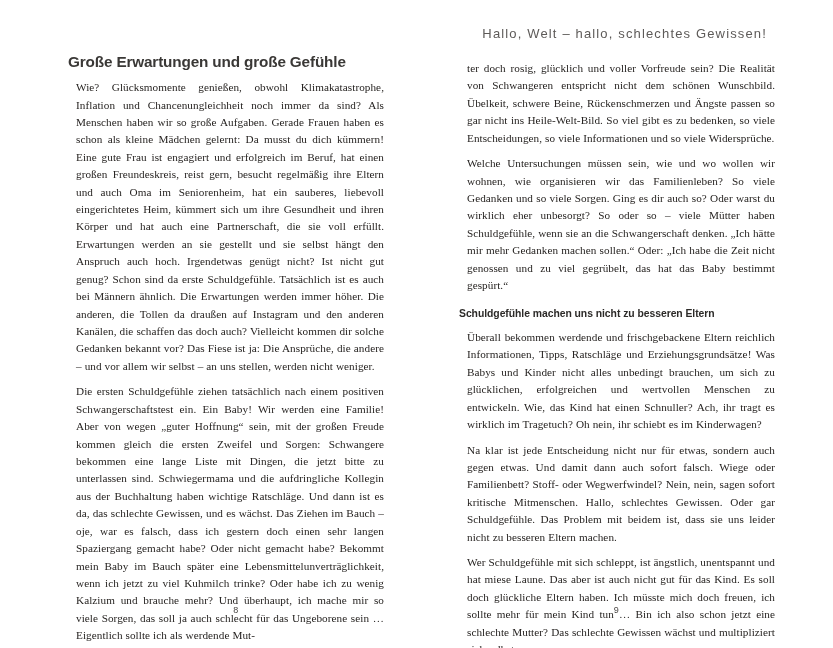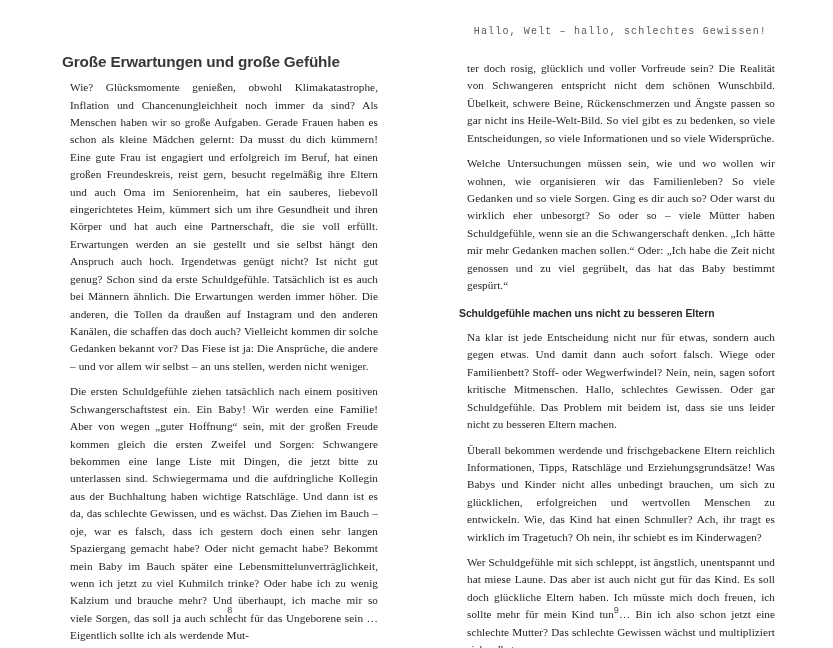--- a/index.html
+++ b/index.html
@@ -21,34 +21,34 @@
     position: absolute;
     inset: 0;
     display: block;
   }
 
   
   .running-header {
     position: absolute;
     top: 26px;
     right: 66px;
-    font-family: Liberation Mono, monospace;
-    font-size: 10px;
+    font-family: Liberation Sans, sans-serif;
+    font-size: 13px;
     letter-spacing: 1.15px;
     color: #5d5a58;
     white-space: nowrap;
   }
 
   
   .page {
     position: absolute;
     top: 0;
     height: 648px;
   }
-  .page-left  { left: 0;   width: 416px; padding-left: 20px; }
+  .page-left  { left: 6px;   width: 416px; padding-left: 20px; }
   .page-right { left: 416px; width: 417px; }
 
   .column {
     position: absolute;
     top: 52px;
     width: 324px;
     text-align: justify;
     text-justify: inter-word;
     hyphens: manual;
   }
@@ -127,23 +127,23 @@
 
   <div class="page page-right">
     <div class="column">
 
       <p class="para">ter doch rosig, glücklich und voller Vorfreude sein? Die Realität von Schwangeren entspricht nicht dem schönen Wunschbild. Übelkeit, schwere Beine, Rückenschmerzen und Ängste passen so gar nicht ins Heile-Welt-Bild. So viel gibt es zu bedenken, so viele Entscheidungen, so viele Informationen und so viele Widersprüche.</p>
 
       <p class="para">Welche Untersuchungen müssen sein, wie und wo wollen wir wohnen, wie organisieren wir das Familienleben? So viele Gedanken und so viele Sorgen. Ging es dir auch so? Oder warst du wirklich eher unbesorgt? So oder so – viele Mütter haben Schuldgefühle, wenn sie an die Schwangerschaft denken. „Ich hätte mir mehr Gedanken machen sollen.“ Oder: „Ich habe die Zeit nicht genossen und zu viel gegrübelt, das hat das Baby bestimmt gespürt.“</p>
 
       <h2 class="section-heading">Schuldgefühle machen uns nicht zu besseren Eltern</h2>
 
+      <p class="para">Überall bekommen werdende und frischgebackene Eltern reichlich Informationen, Tipps, Ratschläge und Erziehungsgrundsätze! Was Babys und Kinder nicht alles unbedingt brauchen, um sich zu glücklichen, erfolgreichen und wertvollen Menschen zu entwickeln. Wie, das Kind hat einen Schnuller? Ach, ihr tragt es wirklich im Tragetuch? Oh nein, ihr schiebt es im Kinderwagen?</p>
+
       <p class="para">Na klar ist jede Entscheidung nicht nur für etwas, sondern auch gegen etwas. Und damit dann auch sofort falsch. Wiege oder Familienbett? Stoff- oder Wegwerfwindel? Nein, nein, sagen sofort kritische Mitmenschen. Hallo, schlechtes Gewissen. Oder gar Schuldgefühle. Das Problem mit beidem ist, dass sie uns leider nicht zu besseren Eltern machen.</p>
-
-      <p class="para">Überall bekommen werdende und frischgebackene Eltern reichlich Informationen, Tipps, Ratschläge und Erziehungsgrundsätze! Was Babys und Kinder nicht alles unbedingt brauchen, um sich zu glücklichen, erfolgreichen und wertvollen Menschen zu entwickeln. Wie, das Kind hat einen Schnuller? Ach, ihr tragt es wirklich im Tragetuch? Oh nein, ihr schiebt es im Kinderwagen?</p>
 
       <p class="para">Wer Schuldgefühle mit sich schleppt, ist ängstlich, unentspannt und hat miese Laune. Das aber ist auch nicht gut für das Kind. Es soll doch glückliche Eltern haben. Ich müsste mich doch freuen, ich sollte mehr für mein Kind tun … Bin ich also schon jetzt eine schlechte Mutter? Das schlechte Gewissen wächst und multipliziert sich selbst.</p>
 
     </div>
 
     <div class="folio">9</div>
   </div>
 
 </div>
 

